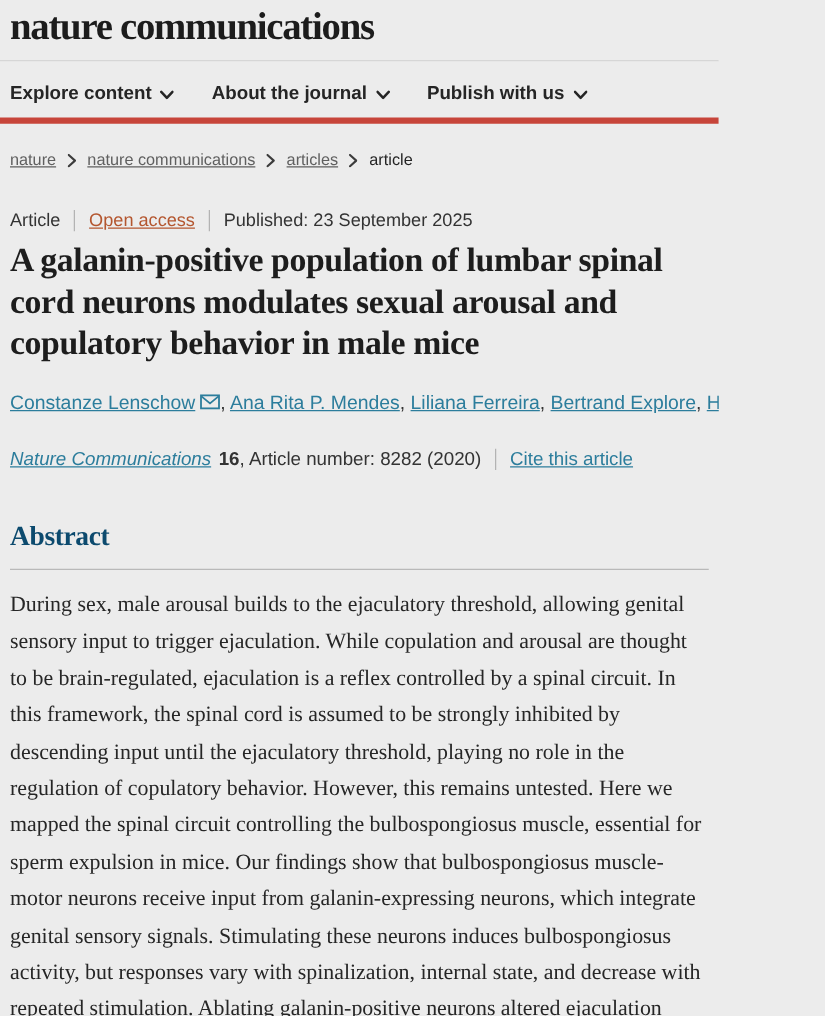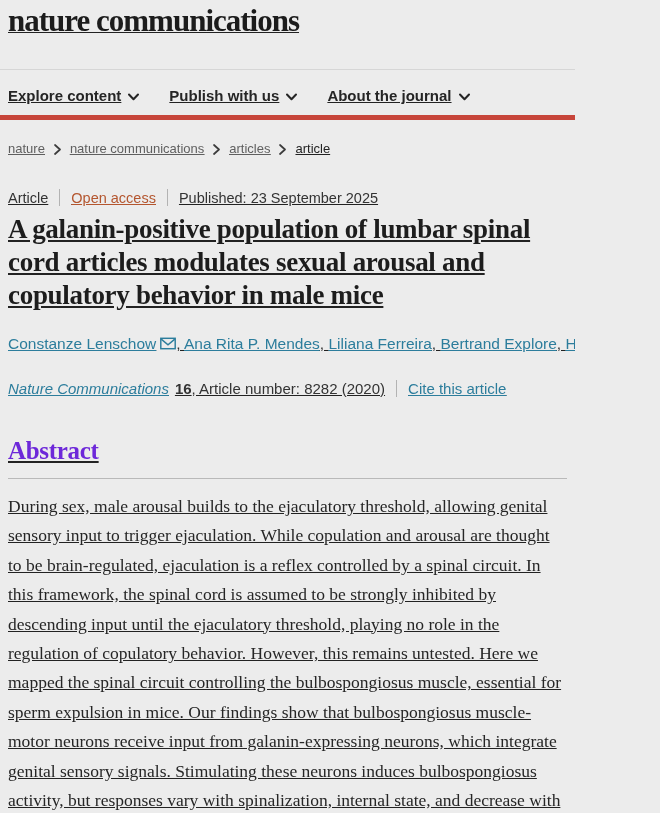--- a/index.html
+++ b/index.html
@@ -11,33 +11,33 @@
     --muted: #5f5f5f;
     --divider: #d6d6d6;
   }
   * { margin: 0; padding: 0; box-sizing: border-box; }
   html, body { background: var(--page-bg); }
   body {
     width: 660px; height: 813px; overflow: hidden;
     font-family: "Liberation Sans", sans-serif;
     color: var(--text);
   }
-  .page { width: 575px; height: 813px; overflow: hidden; background: var(--page-bg); text-decoration: underline; }
+  .page { width: 575px; height: 813px; overflow: hidden; background: var(--page-bg); }
 
   
   .logo-row { padding: 3px 8px 9px 8px; }
   .logo {
     font-family: "Liberation Serif", serif;
     font-weight: bold; font-size: 31px; letter-spacing: -1px;
     color: #1c1c1c; cursor: pointer;
   }
   .main-nav {
     border-top: 1px solid var(--divider);
     padding: 17px 8px 11px 8px;
-    display: flex; gap: 30px; align-items: flex-end; margin-top: 21px;
+    display: flex; gap: 30px; align-items: flex-end;
   }
   .nav-item {
     display: inline-flex; align-items: center; gap: 7px;
     font-weight: bold; font-size: 15px; color: #252525;
     text-decoration: none; cursor: pointer;
   }
   .nav-item svg { margin-top: 2px; }
   .red-bar { height: 5px; background: var(--brand-red); }
 
   
@@ -87,21 +87,21 @@
     display: flex; align-items: center;
   }
   .citation .journal { font-style: italic; color: var(--link-teal); text-decoration: underline; cursor: pointer; }
   .citation .vol { font-weight: bold; margin-left: 6px; }
   .citation .cite-link { color: var(--link-teal); text-decoration: underline; cursor: pointer; }
 
   
   .abstract-heading {
     margin: 40px 8px 0 8px;
     font-family: "Liberation Serif", serif;
-    font-weight: bold; font-size: 25px; color: #6d28d9;
+    font-weight: bold; font-size: 22px; color: #0c4a6e;
     letter-spacing: -0.3px;
   }
   .section-rule {
     border: none; border-top: 1px solid #b9b9b9;
     margin: 13px 8px 0 8px;
   }
   .abstract-text {
     margin: 13px 8px 0 8px;
     font-family: "Liberation Serif", serif;
     font-size: 17.5px; line-height: 29.4px; color: #262626;
@@ -117,27 +117,27 @@
       <span class="logo">nature communications</span>
     </div>
     <nav class="main-nav">
       <a class="nav-item">
         <span>Explore content</span>
         <svg width="11" height="8" viewBox="0 0 11 8">
             <path d="M1 1.5 L5.5 6.3 L10 1.5" stroke="#252525" stroke-width="2" fill="none" stroke-linecap="round" stroke-linejoin="round"></path>
           </svg>
       </a>
       <a class="nav-item">
-        <span>Publish with us</span>
+        <span>About the journal</span>
         <svg width="11" height="8" viewBox="0 0 11 8">
             <path d="M1 1.5 L5.5 6.3 L10 1.5" stroke="#252525" stroke-width="2" fill="none" stroke-linecap="round" stroke-linejoin="round"></path>
           </svg>
       </a>
       <a class="nav-item">
-        <span>About the journal</span>
+        <span>Publish with us</span>
         <svg width="11" height="8" viewBox="0 0 11 8">
             <path d="M1 1.5 L5.5 6.3 L10 1.5" stroke="#252525" stroke-width="2" fill="none" stroke-linecap="round" stroke-linejoin="round"></path>
           </svg>
       </a>
     </nav>
     <div class="red-bar"></div>
   </header>
 
   <main>
 
@@ -164,21 +164,21 @@
     </nav>
 
     <div class="meta-line">
       <span>Article</span>
       <span class="pipe"></span>
       <a class="open-access">Open access</a>
       <span class="pipe"></span>
       <span>Published: 23 September 2025</span>
     </div>
 
-    <h1 class="title">A galanin-positive population of lumbar spinal cord articles modulates sexual arousal and copulatory behavior in male mice</h1>
+    <h1 class="title">A galanin-positive population of lumbar spinal cord neurons modulates sexual arousal and copulatory behavior in male mice</h1>
 
     <p class="authors"><span class="author"><a>Constanze Lenschow</a><svg class="email-icon" width="16" height="13" viewBox="0 0 20 16">
             <rect x="1" y="1.5" width="18" height="13" fill="none" stroke="currentColor" stroke-width="1.8"></rect>
             <path d="M1.5 2.5 L10 9.5 L18.5 2.5" fill="none" stroke="currentColor" stroke-width="1.8"></path>
           </svg></span><span class="sep">, </span><span class="author"><a>Ana Rita P. Mendes</a></span><span class="sep">, </span><span class="author"><a>Liliana Ferreira</a></span><span class="sep">, </span><span class="author"><a>Bertrand Explore</a></span><span class="sep">, </span><span class="author"><a>Hugo Marques</a></span></p>
 
     <div class="citation">
       <a class="journal">Nature Communications</a>
       <span class="vol">16</span>
       <span>, Article number: 8282 (2020)</span>

